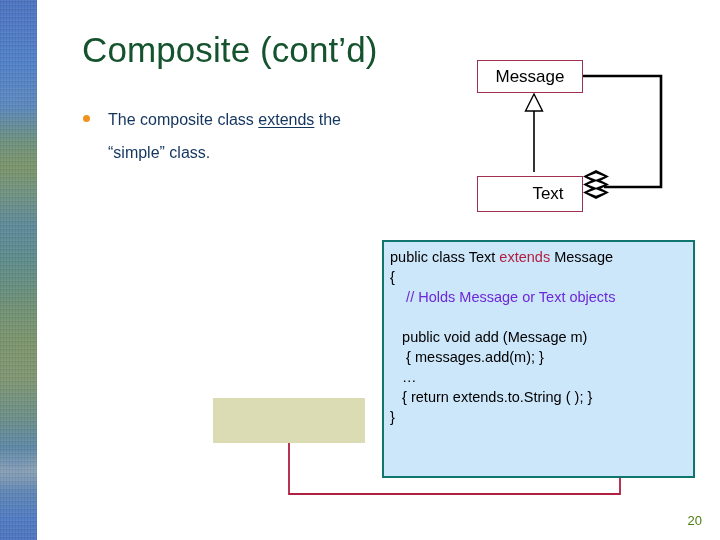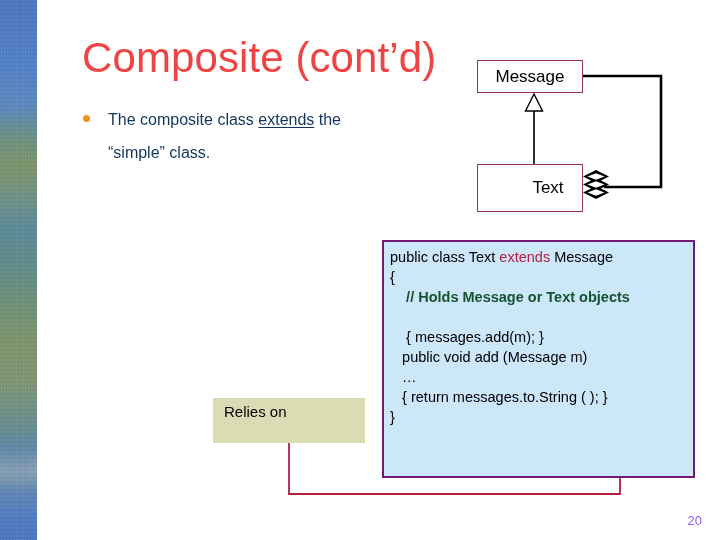--- a/index.html
+++ b/index.html
@@ -61,24 +61,24 @@
       radial-gradient(ellipse 40px 26px at 30% 18%, rgba(90,140,210,.8), transparent 70%),
       radial-gradient(ellipse 34px 30px at 70% 30%, rgba(120,150,100,.7), transparent 70%),
       radial-gradient(ellipse 46px 40px at 20% 52%, rgba(95,140,135,.7), transparent 72%),
       radial-gradient(ellipse 40px 34px at 80% 66%, rgba(130,150,105,.6), transparent 72%),
       radial-gradient(ellipse 44px 22px at 40% 86%, rgba(80,125,190,.8), transparent 72%);
   }
 
   
   .title {
     position: absolute;
-    left: 82px; top: 36px;
+    left: 82px; top: 28px;
     width: 400px;
-    color: #ef4444;
-    font-size: 42px;
+    color: #14532d;
+    font-size: 35px;
     line-height: 44px;
     letter-spacing: .1px;
     white-space: nowrap;
   }
 
   
   .bullets {
     position: absolute;
     left: 66px; top: 103px;
     width: 320px;
@@ -106,65 +106,65 @@
     border: 1.4px solid #9e3050;
     background: #ffffff;
     color: #000000;
     font-size: 17px;
     display: flex;
     align-items: center;
     justify-content: center;
     box-sizing: border-box;
   }
   #msg-box  { left: 477px; top: 60px;  width: 106px; height: 33px; }
-  #text-box { left: 477px; top: 164px; width: 106px; height: 48px; padding-left: 36px; }
+  #text-box { left: 477px; top: 176px; width: 106px; height: 36px; padding-left: 36px; }
 
   
   #wires {
     position: absolute;
     left: 0; top: 0;
     width: 720px; height: 540px;
     pointer-events: none;
   }
 
   
   #code-box {
     position: absolute;
     left: 382px; top: 240px;
     width: 313px; height: 238px;
     background: #cce6fa;
-    border: 2px solid #701a75;
+    border: 2px solid #0f766e;
     box-sizing: border-box;
     padding: 5px 6px 0 6px;
     color: #000000;
     font-size: 14.5px;
     line-height: 20px;
   }
   #code-box .ln { white-space: pre; }
   .kw-red { color: #b02040; }
-  .cm-red { color: #14532d; font-weight: bold; }
+  .cm-red { color: #6d28d9; }
 
   
   #relies-box {
     position: absolute;
     left: 213px; top: 398px;
     width: 152px; height: 45px;
     background: #dcdcb4;
     color: #000000;
     font-size: 15px;
     line-height: 21px;
     padding: 3px 0 0 11px;
     box-sizing: border-box;
   }
 
   
   #slide-num {
     position: absolute;
     right: 18px; bottom: 12px;
-    color: #8b5cf6;
+    color: #4d7c0f;
     font-size: 13px;
   }
 </style>
 </head>
 <body>
 
 <div id="slide">
 
   <div class="edge-strip">
     <div class="edge-base"></div>
@@ -213,26 +213,25 @@
       <polygon points="15,13.2 23.5,16.5 15,19.8 6.5,16.5"></polygon>
       <polygon points="15,21.2 23.5,24.5 15,27.8 6.5,24.5"></polygon>
     </g>
   </svg>
 
   <div id="code-box">
     <div class="ln"><span>public class Text </span><span class="kw-red">extends</span><span> Message</span></div>
     <div class="ln">{</div>
     <div class="ln cm-red">    // Holds Message or Text objects</div>
     <div class="ln"> </div>
+    <div class="ln">   public void add (Message m)</div>
     <div class="ln">    { messages.add(m); }</div>
-    <div class="ln">   public void add (Message m)</div>
     <div class="ln">   …</div>
-    <div class="ln">   { return messages.to.String ( ); }</div>
+    <div class="ln">   { return extends.to.String ( ); }</div>
     <div class="ln">}</div>
   </div>
 
   <div id="relies-box">
-    <div>Relies on</div>
   </div>
 
   <div id="slide-num">20</div>
 
 </div>
 
 </body></html>

